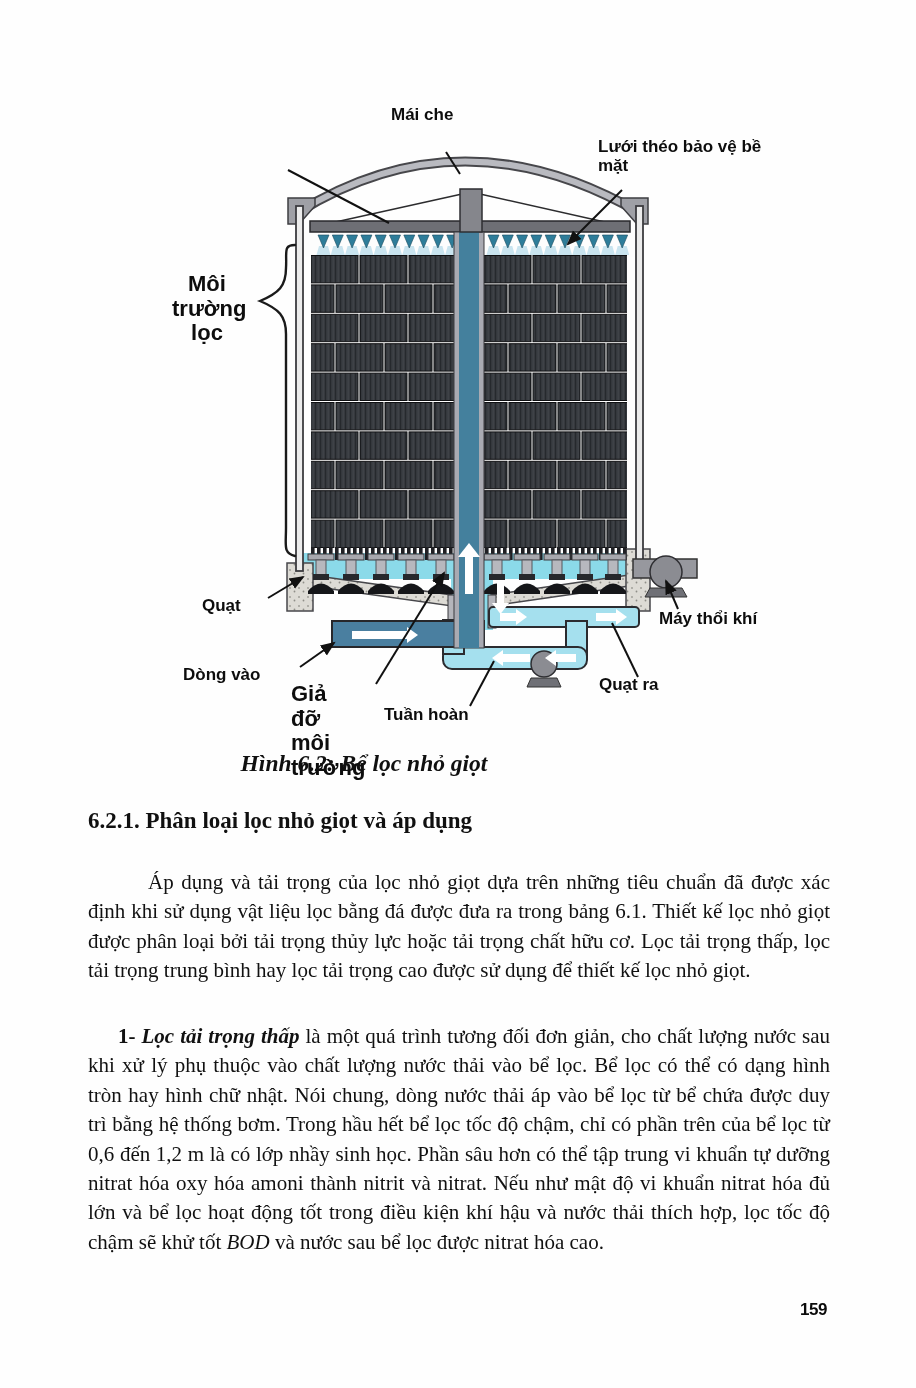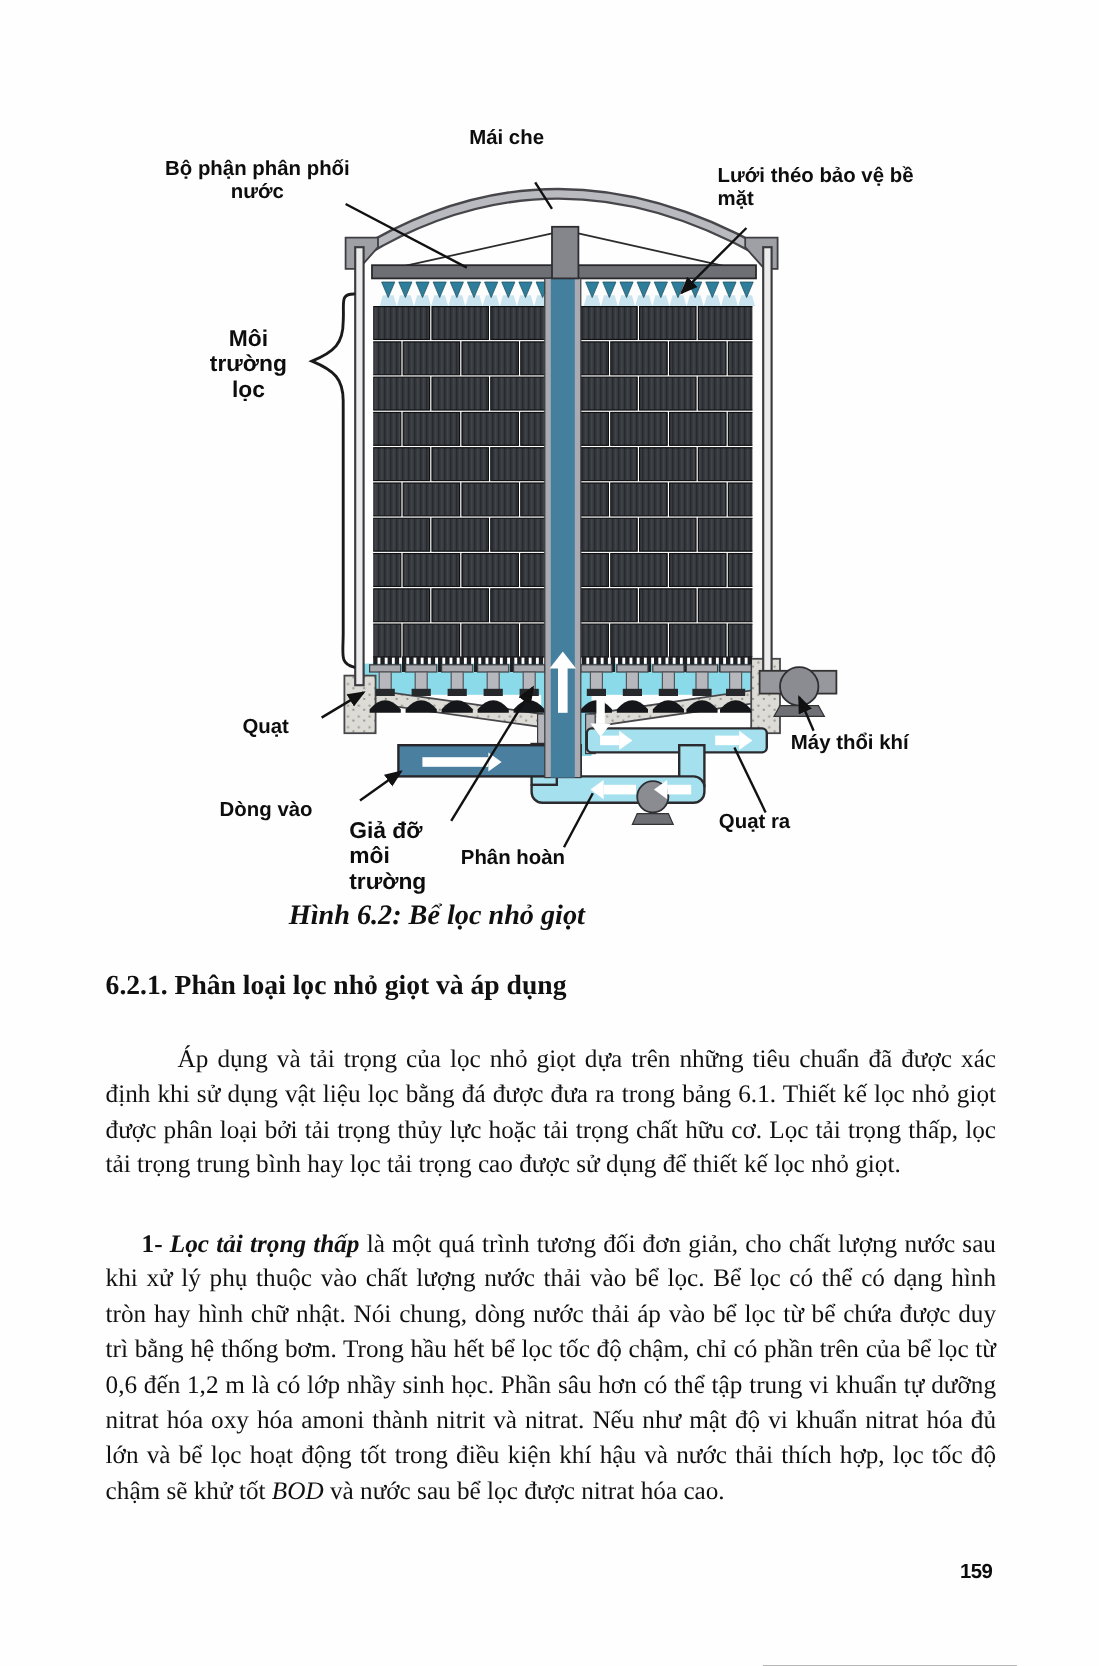--- a/index.html
+++ b/index.html
@@ -3,21 +3,21 @@
 <meta charset="utf-8">
 <style>
   html,body{margin:0;padding:0;background:#888;}
   .page{position:relative;width:916px;height:1388px;background:#fefefe;margin:0 auto;overflow:hidden;
         font-family:"Liberation Serif","DejaVu Serif",serif;color:#151515;padding-left:24px;}
   .figure{position:absolute;left:0;top:0;width:916px;height:745px;}
   .figure svg{position:absolute;left:0;top:0;}
   .fig-label{position:absolute;font-family:"Liberation Sans","DejaVu Sans",sans-serif;
              font-weight:700;font-size:17px;line-height:1.12;color:#0d0d0d;}
   .fig-label.center{text-align:center;}
-  .fig-label.small{font-size:19px;}
+  .fig-label.small{font-size:22px;}
   .caption{position:absolute;left:0;top:750px;width:728px;text-align:center;
            font-weight:700;font-style:italic;font-size:23.5px;color:#101010;}
   .heading{position:absolute;left:88px;top:808px;width:760px;
            font-weight:700;font-size:23px;color:#101010;}
   .body-par{position:absolute;left:88px;width:742px;font-size:21px;line-height:29.4px;
             text-align:justify;color:#111;font-family:Liberation Serif, serif;}
   #para1{top:847px;text-indent:60px;}
   #para2{top:1001px;text-indent:30px;}
   .b{font-weight:700;}
   .bi{font-weight:700;font-style:italic;margin-top:18px;}
@@ -311,27 +311,26 @@
         <line x1="622" y1="190" x2="568" y2="244" stroke="#111" stroke-width="2" marker-end="url(#ah)"></line>
         <line x1="268" y1="598" x2="303" y2="577" stroke="#111" stroke-width="2" marker-end="url(#ah)"></line>
         <line x1="300" y1="667" x2="334" y2="643" stroke="#111" stroke-width="2" marker-end="url(#ah)"></line>
         <line x1="376" y1="684" x2="444" y2="573" stroke="#111" stroke-width="2" marker-end="url(#ah)"></line>
         <line x1="470" y1="706" x2="494" y2="661" stroke="#111" stroke-width="2"></line>
         <line x1="638" y1="677" x2="612" y2="623" stroke="#111" stroke-width="2"></line>
         <line x1="678" y1="609" x2="666" y2="581" stroke="#111" stroke-width="2" marker-end="url(#ah)"></line>
       </svg>
 
     <div class="fig-label" style="left:391px;top:105px;width:90px;">Mái che</div>
-    <div class="fig-label center" style="left:122px;top:131px;width:185px;">Bộ phận phân phối nước</div>
     <div class="fig-label" style="left:598px;top:137px;width:175px;">Lưới théo bảo vệ bề mặt</div>
     <div class="fig-label center small" style="left:172px;top:272px;width:70px;">Môi trường lọc</div>
     <div class="fig-label" style="left:202px;top:596px;width:70px;">Quạt</div>
     <div class="fig-label" style="left:183px;top:665px;width:120px;">Dòng vào</div>
     <div class="fig-label small" style="left:291px;top:682px;width:70px;">Giả đỡ môi trường</div>
-    <div class="fig-label" style="left:384px;top:705px;width:130px;">Phân hoàn</div>
+    <div class="fig-label" style="left:384px;top:705px;width:130px;">Tuần hoàn</div>
     <div class="fig-label" style="left:599px;top:675px;width:110px;">Quạt ra</div>
     <div class="fig-label" style="left:659px;top:609px;width:140px;">Máy thổi khí</div>
   </div>
 
   <div class="caption">Hình 6.2: Bể lọc nhỏ giọt</div>
 
   <div class="heading">6.2.1. Phân loại lọc nhỏ giọt và áp dụng</div>
 
   <p class="body-par" id="para1">Áp dụng và tải trọng của lọc nhỏ giọt dựa trên những tiêu chuẩn đã được xác định khi sử dụng vật liệu lọc bằng đá được đưa ra trong bảng 6.1. Thiết kế lọc nhỏ giọt được phân loại bởi tải trọng thủy lực hoặc tải trọng chất hữu cơ. Lọc tải trọng thấp, lọc tải trọng trung bình hay lọc tải trọng cao được sử dụng để thiết kế lọc nhỏ giọt.</p>
 

